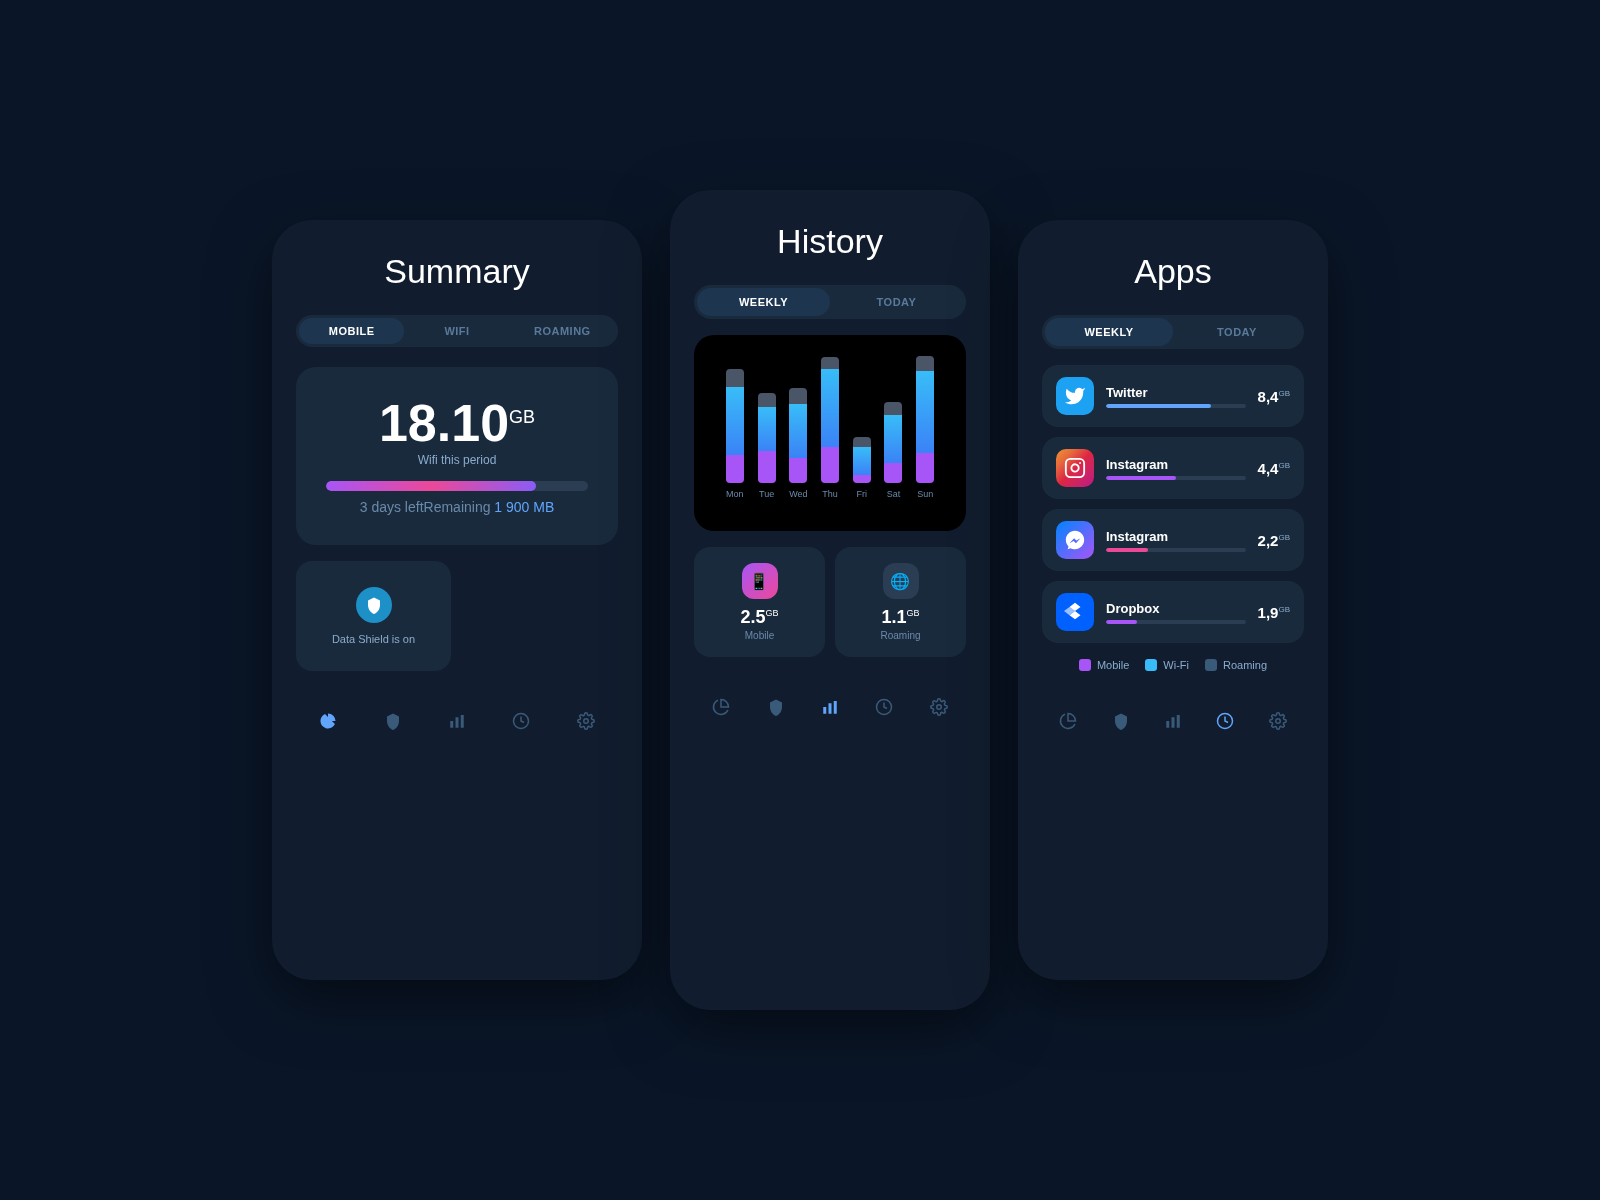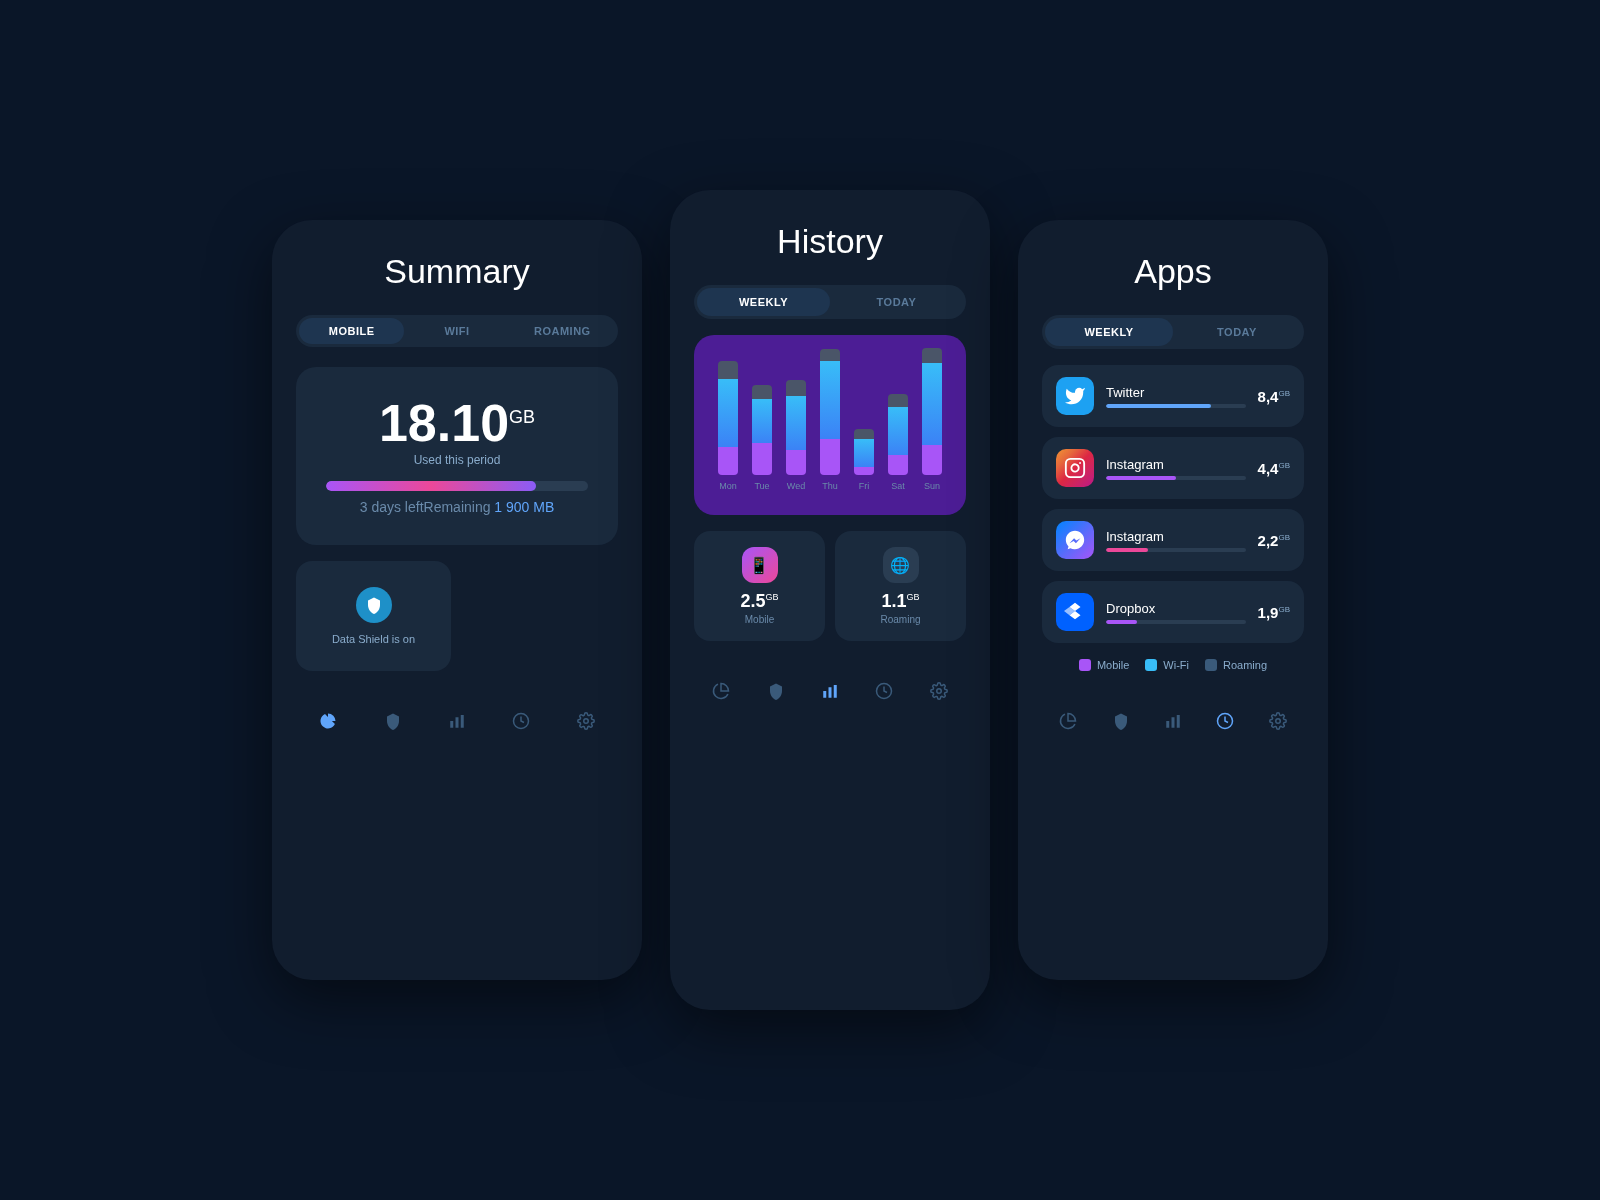--- a/index.html
+++ b/index.html
@@ -204,23 +204,23 @@
       border-radius: 17px;
       cursor: pointer;
       text-transform: uppercase;
       letter-spacing: 0.5px;
     }
     .history-tab.active {
       background: #1e3550;
       color: #ffffff;
     }
     .chart-area {
-      background: #4c1d95;
+      background: #000000;
       border-radius: 20px;
-      padding: 16px;
+      padding: 24px;
       margin-bottom: 16px;
     }
     .bars-container {
       display: flex;
       align-items: flex-end;
       gap: 6px;
       height: 140px;
       padding: 0 4px;
       margin-bottom: 8px;
     }
@@ -323,21 +323,21 @@
     .twitter-bg { background: #1da1f2; }
     .instagram-bg { background: linear-gradient(135deg, #f09433, #e6683c, #dc2743, #cc2366, #bc1888); }
     .messenger-bg { background: linear-gradient(135deg, #0084ff, #a855f7); }
     .dropbox-bg { background: #0061ff; }
     .app-info {
       flex: 1;
     }
     .app-name {
       color: #ffffff;
       font-size: 13px;
-      font-weight: 400;
+      font-weight: 700;
       margin-bottom: 4px;
     }
     .app-bar-bg {
       height: 4px;
       background: #2a3d52;
       border-radius: 2px;
       overflow: hidden;
     }
     .app-bar-fill {
       height: 100%;
@@ -381,21 +381,21 @@
     <div class="tab-bar">
       <div class="tab-item active">MOBILE</div>
       <div class="tab-item">WIFI</div>
       <div class="tab-item">ROAMING</div>
     </div>
 
     <div class="data-usage-box">
       <div class="data-main">
         18.10<sup>GB</sup>
       </div>
-      <div class="data-label">Used this period</div>
+      <div class="data-label">Wifi this period</div>
       <div class="progress-bar-bg">
         <div class="progress-bar-fill"></div>
       </div>
       <div class="progress-meta">
         <span>3 days left</span>
         <span>Remaining <span class="highlight">1 900 MB</span></span>
       </div>
     </div>
 
     <div class="grid-2">

